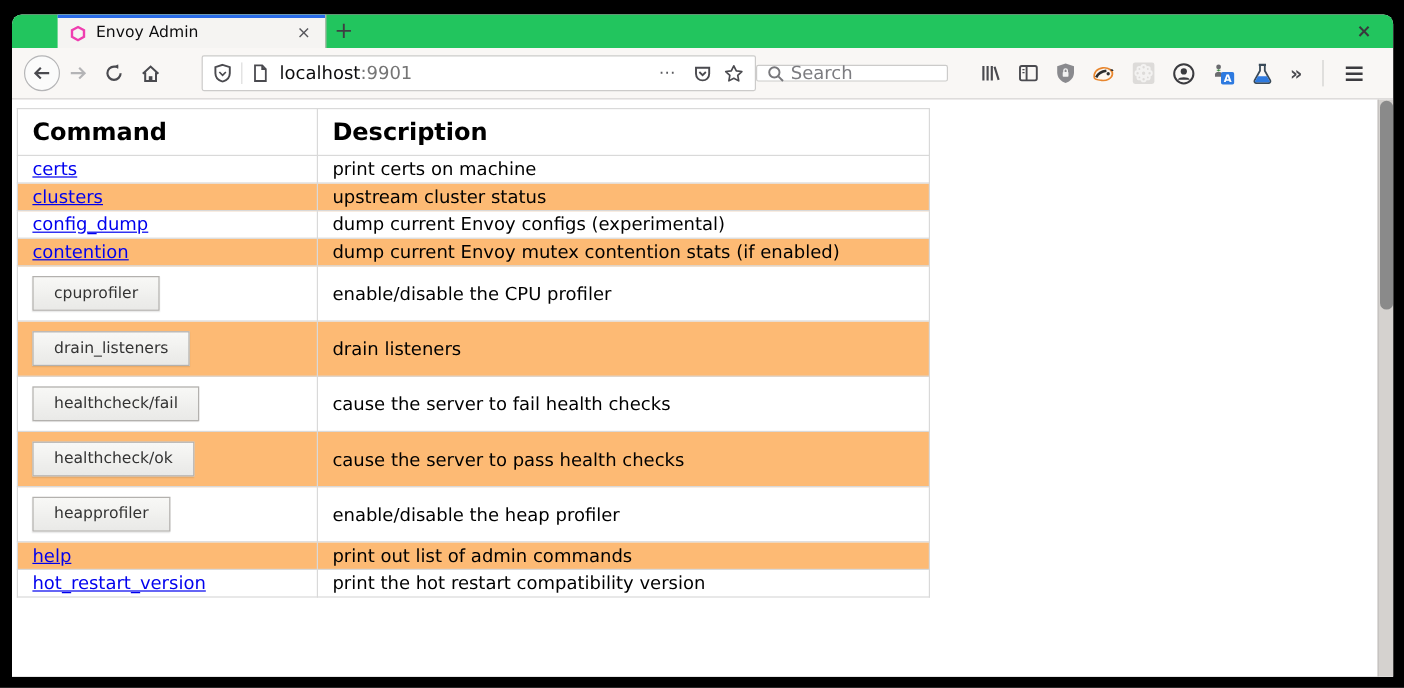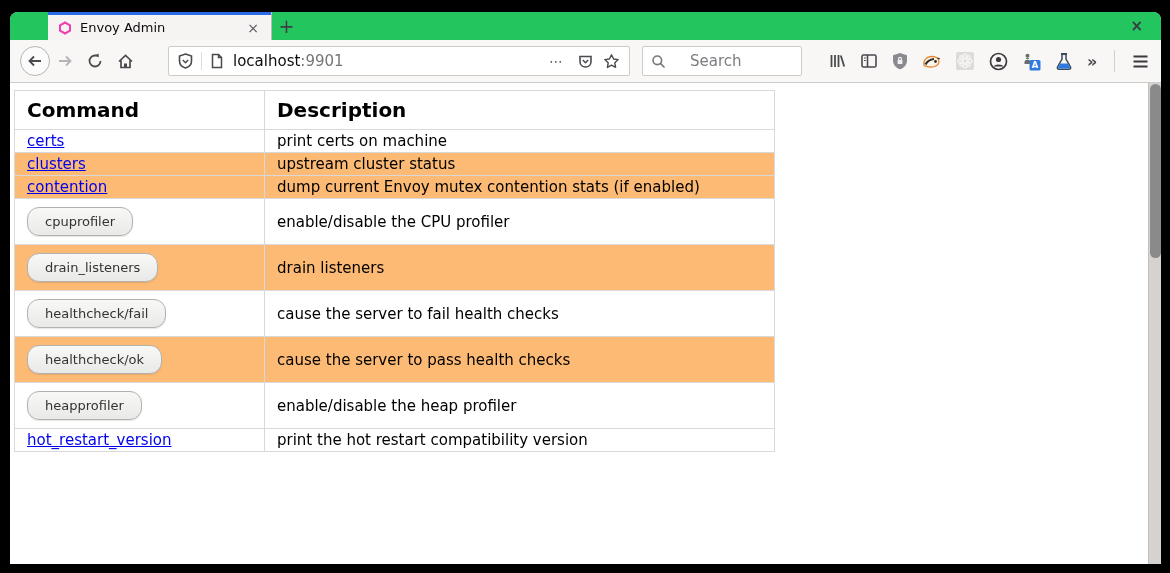--- a/index.html
+++ b/index.html
@@ -29,22 +29,22 @@
 
   .urlbar { width:462px; height:30px; margin-left:28px; background:#fff; border:1px solid #cccbca;
             border-radius:2px; display:flex; align-items:center; padding:0 9px; flex:none; }
   .urlbar .divider { width:1px; height:18px; background:#dddddd; margin:0 8px; }
   .url-text { margin-left:9px; font-size:15px; color:#0c0c0d; white-space:nowrap; }
   .url-port { color:#757575; }
   .urlbar .spacer { flex:1; }
   .dots { color:#5a5a5e; font-size:14px; letter-spacing:1px; margin-right:12px; }
   .urlic { margin-left:2px; margin-right:10px; }
 
-  .searchbox { width:160px; height:30px; margin-left:12px; background:#fff; border:1px solid #cccbca;
-               border-radius:2px; display:flex; align-items:center; padding:0 8px; gap:24px; flex:none; }
+  .searchbox { width:160px; height:14px; background:#fff; border:1px solid #cccbca;
+               border-radius:2px; display:flex; align-items:center; padding:0 8px; gap:5px; flex:none; }
   .searchbox input { border:none; outline:none; width:110px; font-size:15px; background:transparent;
                      font-family:"DejaVu Sans","Liberation Sans",sans-serif; color:#0c0c0d; }
   .searchbox input::placeholder { color:#7c7c80; }
 
   .toolicons { display:flex; align-items:center; gap:14px; margin-left:26px; }
   .chev { color:#4a4a4f; font-size:16px; font-weight:bold; }
   .tsep { width:1px; height:22px; background:#d0cfce; margin:0 3px; }
 
   
   .content { position:relative; height:481px; background:#fff; }
@@ -57,21 +57,21 @@
                font-size:15px; color:#000; table-layout:fixed; }
   .cmds th, .cmds td { border:1px solid #d9d9d9; text-align:left; vertical-align:middle; }
   .cmds th { font-size:20px; font-weight:bold; padding:7px 12px; }
   .cmds col.c1 { width:250px; }
   .cmds td { padding:2px 12px; }
   tr.link-row { height:23px;margin-top:12px; }
   tr.btn-row  { height:46px; }
   tr.alt { background:#fdba74; }
   .cmds a { color:#0000EE; }
   .cmd-btn { font-family:"DejaVu Sans","Liberation Sans",sans-serif; font-size:13px; color:#333;
-             padding:6px 17px; border:1px solid #b3b1ae; border-radius:12px;
+             padding:6px 17px; border:1px solid #b3b1ae; border-radius:0;
              background:linear-gradient(#f8f8f6,#e9e9e7); box-shadow:0 1px 1px rgba(0,0,0,0.10); }
 </style>
 </head>
 <body>
 
 <div class="window">
 
   <div class="tabstrip">
     <div class="tab">
       <span>
@@ -242,20 +242,24 @@
       </thead>
       <tbody>
           <tr class="link-row">
             <td><a href="#">certs</a></td>
             <td>print certs on machine</td>
           </tr>
           <tr class="link-row alt">
             <td><a href="#">clusters</a></td>
             <td>upstream cluster status</td>
           </tr>
+          <tr class="link-row">
+            <td><a href="#">config_dump</a></td>
+            <td>dump current Envoy configs (experimental)</td>
+          </tr>
           <tr class="link-row alt">
             <td><a href="#">contention</a></td>
             <td>dump current Envoy mutex contention stats (if enabled)</td>
           </tr>
           <tr class="btn-row">
             <td><button class="cmd-btn">cpuprofiler</button></td>
             <td>enable/disable the CPU profiler</td>
           </tr>
           <tr class="btn-row alt">
             <td><button class="cmd-btn">drain_listeners</button></td>
@@ -266,20 +270,24 @@
             <td>cause the server to fail health checks</td>
           </tr>
           <tr class="btn-row alt">
             <td><button class="cmd-btn">healthcheck/ok</button></td>
             <td>cause the server to pass health checks</td>
           </tr>
           <tr class="btn-row">
             <td><button class="cmd-btn">heapprofiler</button></td>
             <td>enable/disable the heap profiler</td>
           </tr>
+          <tr class="link-row alt">
+            <td><a href="#">help</a></td>
+            <td>print out list of admin commands</td>
+          </tr>
           <tr class="link-row">
             <td><a href="#">hot_restart_version</a></td>
             <td>print the hot restart compatibility version</td>
           </tr>
         </tbody>
     </table>
 
     <div class="scrollbar">
       <div class="thumb"></div>
     </div>

